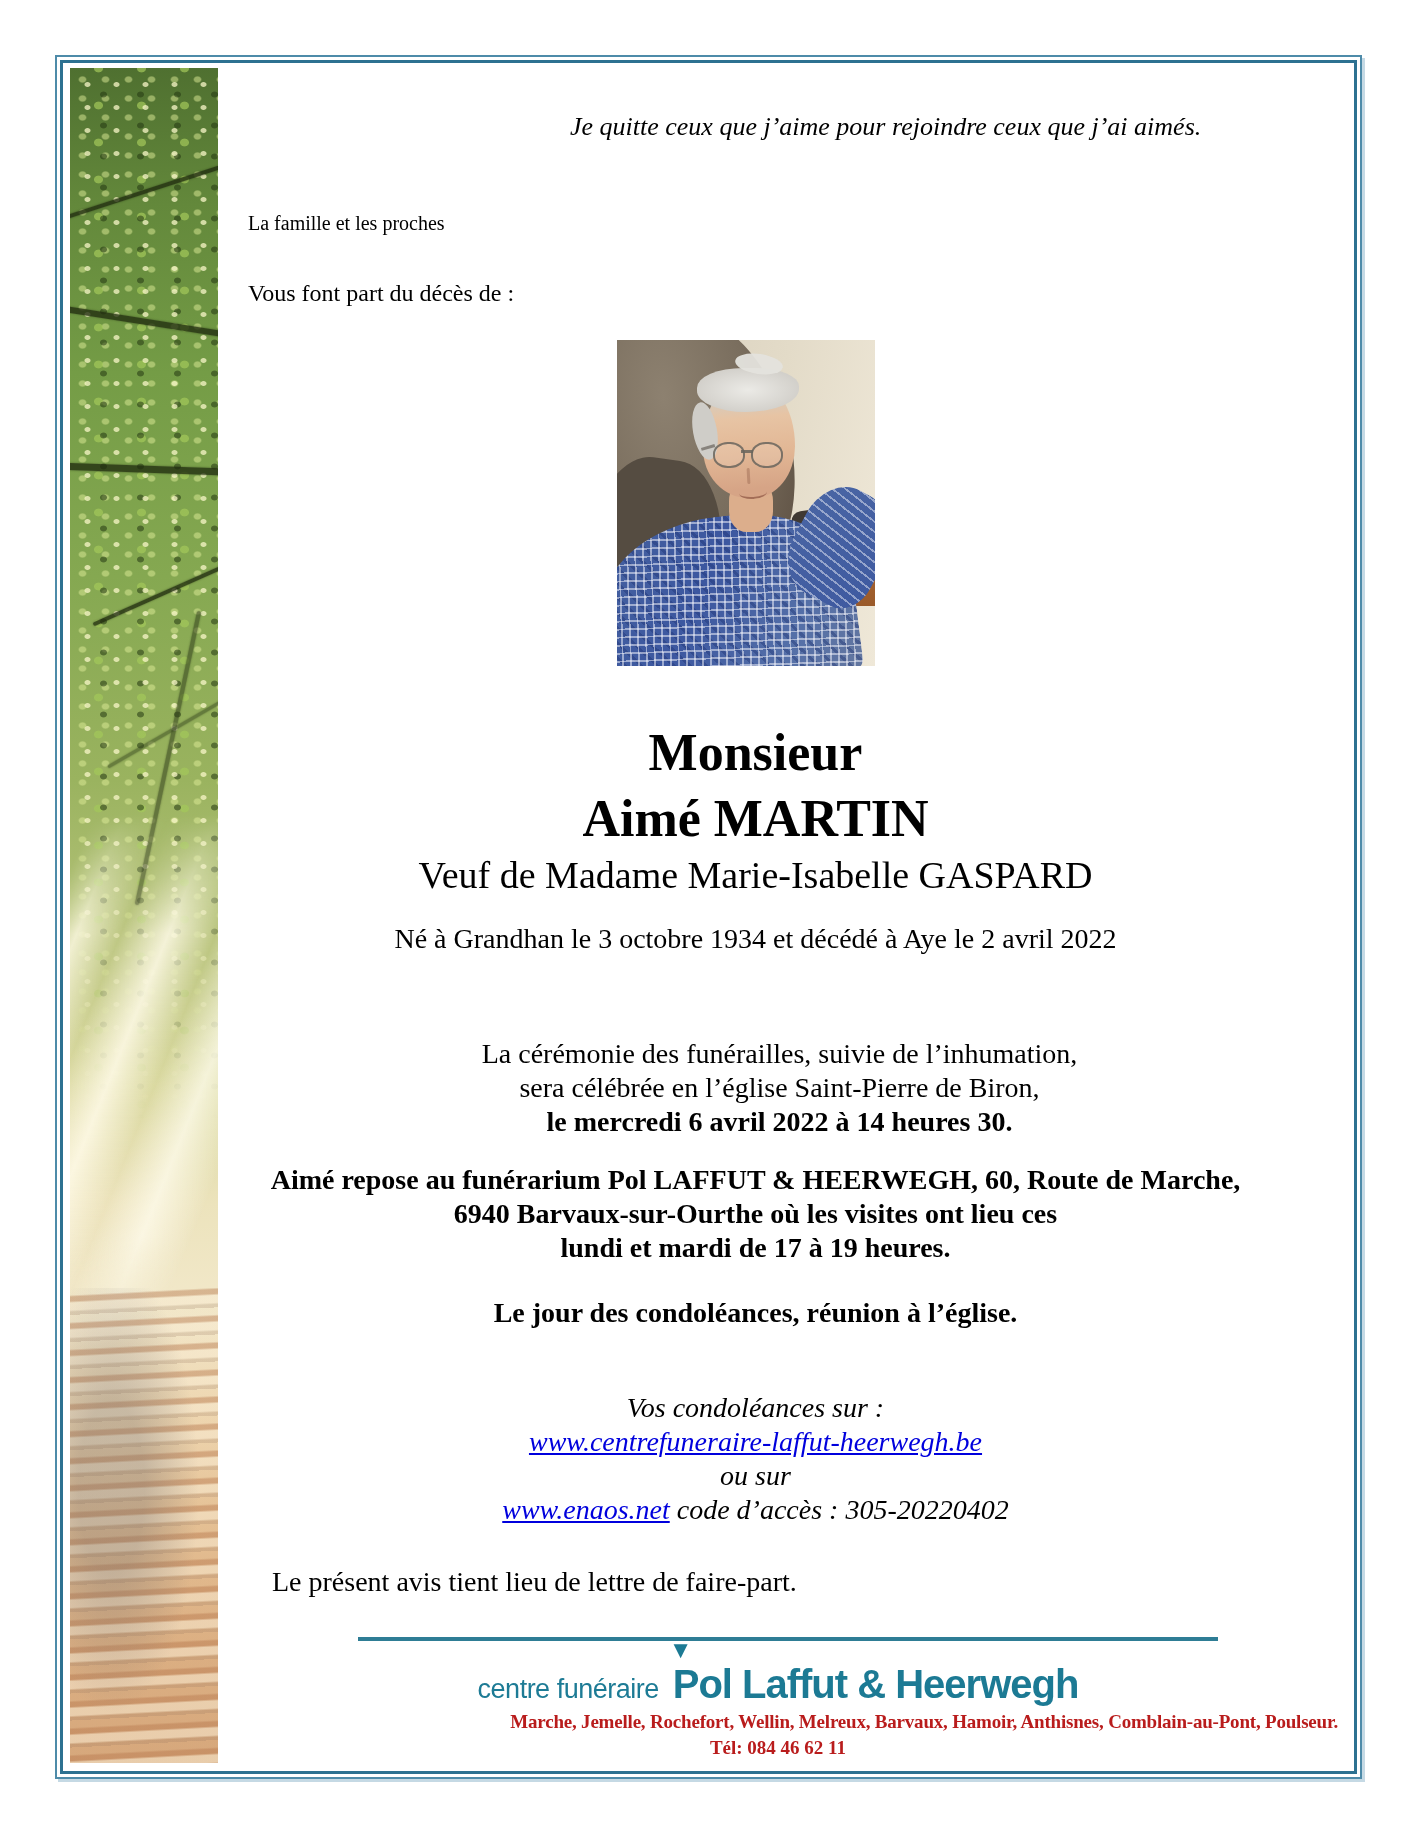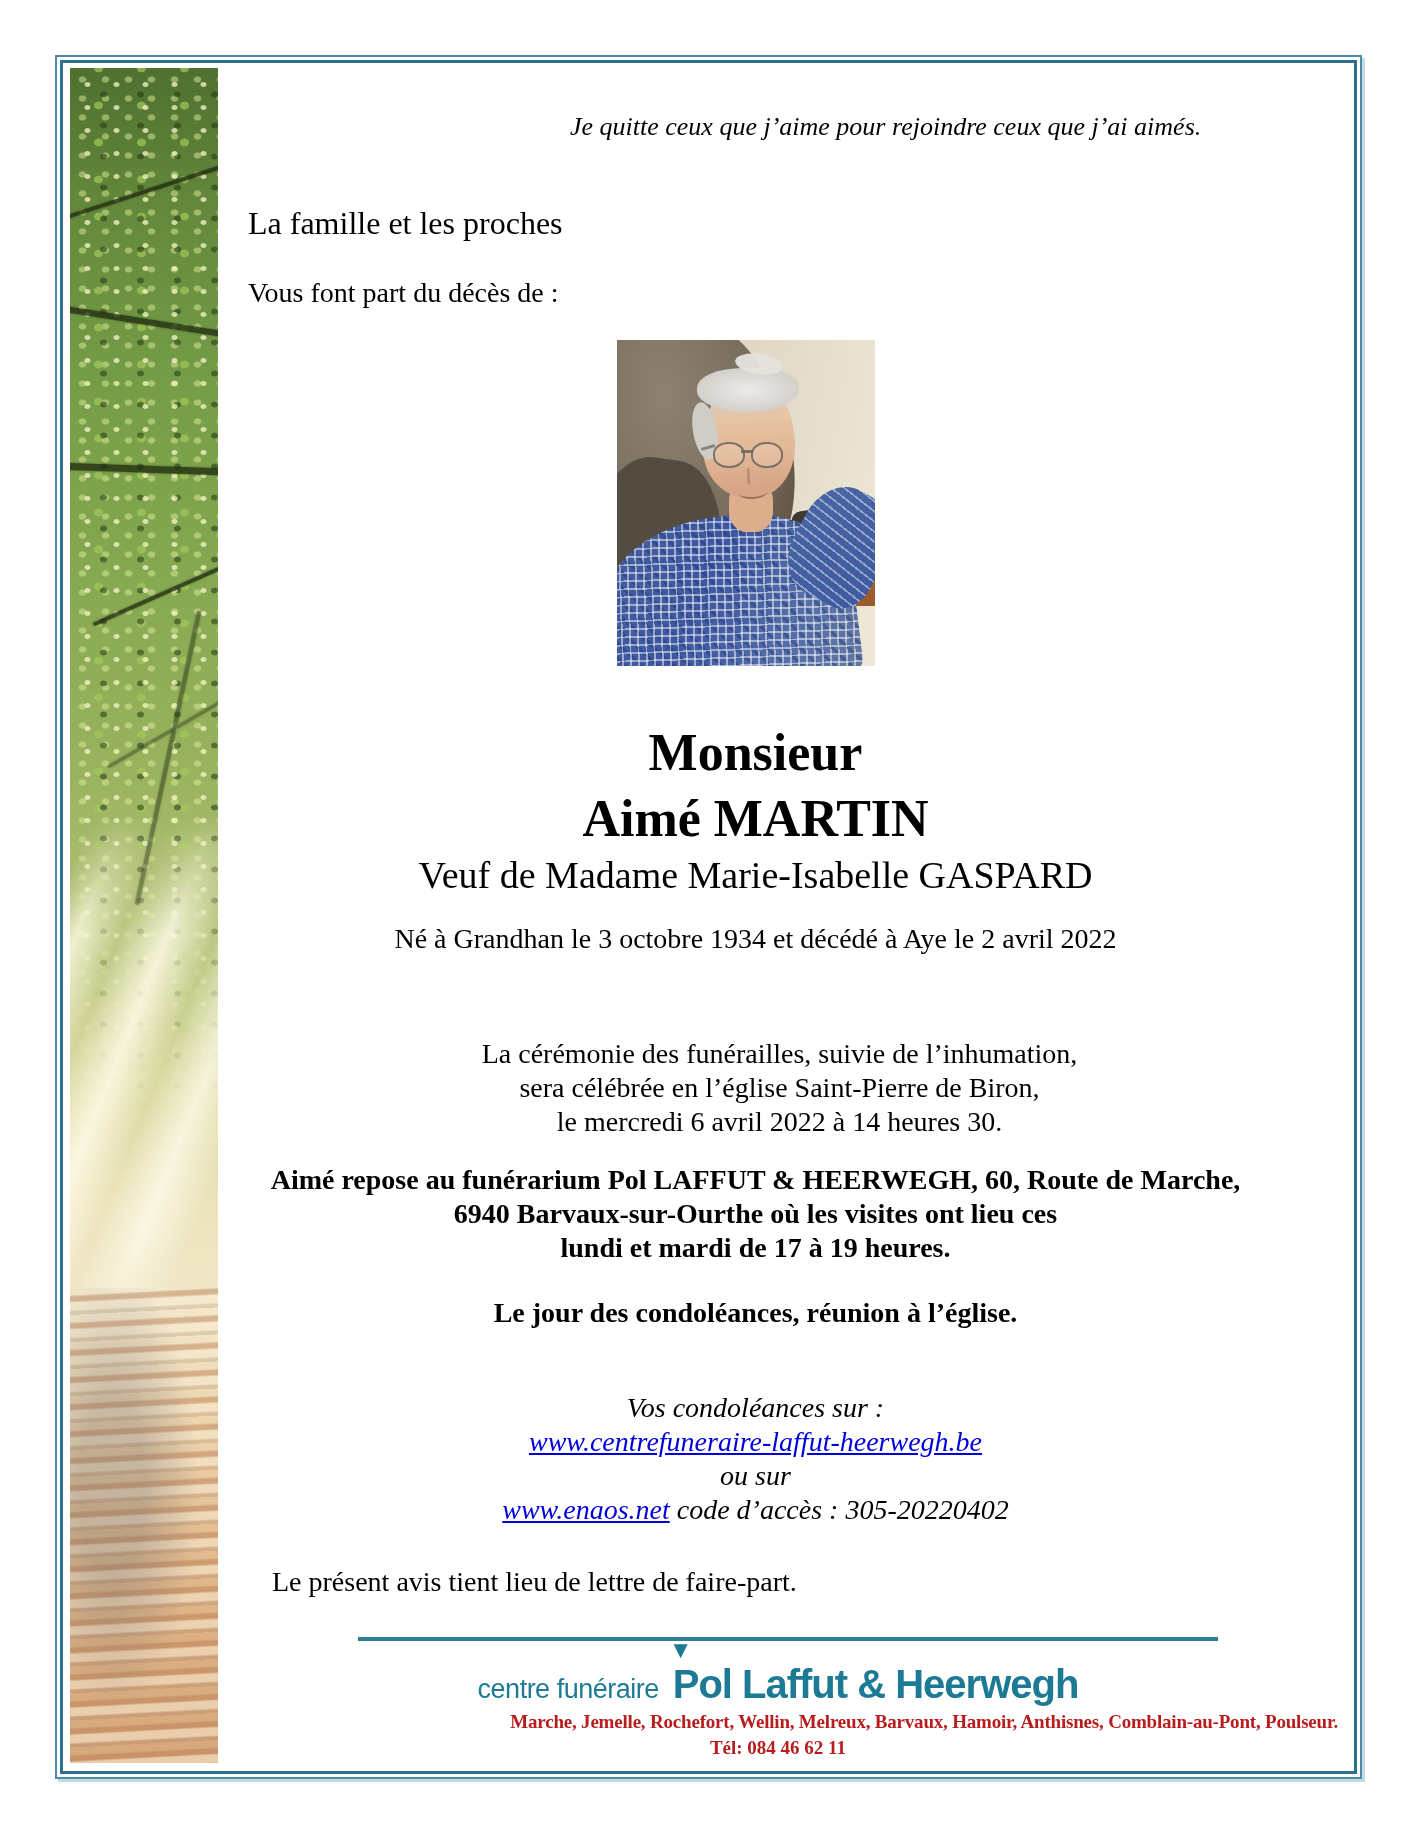--- a/index.html
+++ b/index.html
@@ -75,33 +75,33 @@
   .ph-hairL{left:76px;top:62px;width:24px;height:58px;border-radius:50%;transform:rotate(-10deg);background:#cfcdc8;}
   .lens{width:28px;height:22px;border:2.5px solid rgba(105,100,92,.85);border-radius:46%;background:rgba(255,255,255,.12);}
   .lens1{left:96px;top:102px;} .lens2{left:134px;top:102px;}
   .ph-bridge{left:124px;top:110px;width:12px;height:2.5px;background:rgba(105,100,92,.85);}
   .ph-temple{left:84px;top:106px;width:14px;height:2.5px;background:rgba(105,100,92,.7);transform:rotate(-16deg);}
   .ph-nose{left:130px;top:128px;width:3px;height:16px;background:rgba(160,110,85,.5);border-radius:2px;transform:rotate(-3deg);}
   .ph-mouth{left:122px;top:146px;width:28px;height:11px;border-bottom:2.5px solid rgba(150,95,75,.8);border-radius:0 0 50% 50%;transform:rotate(-4deg);}
 
   
   .quote{position:absolute;left:570px;top:110px;font-style:italic;font-size:26px;line-height:34px;white-space:nowrap;}
-  .intro1{position:absolute;left:248px;top:207px;font-size:32px;line-height:32px;}
-  .intro2{position:absolute;left:248px;top:277px;font-size:28px;line-height:32px;}
+  .intro1{position:absolute;left:248px;top:207px;font-size:20px;line-height:32px;}
+  .intro2{position:absolute;left:248px;top:277px;font-size:24px;line-height:32px;}
   .centered{position:absolute;left:218px;width:1075px;text-align:center;}
   .t-monsieur{top:722px;font-size:52px;line-height:62px;font-weight:bold;}
   .t-name{top:788px;font-size:52px;line-height:62px;font-weight:bold;}
   .t-veuf{top:852px;font-size:38px;line-height:46px;}
   .t-life{top:922px;font-size:28px;line-height:34px;}
   .block{font-size:28px;line-height:34px;}
   .b-cer{top:1037px;margin-left:24px;}
   .b-rep{top:1163px;font-weight:bold;}
   .b-gath{top:1296px;font-weight:bold;}
   .b-cond{top:1391px;font-style:italic;}
-  .bold{font-weight:normal;}
+  .bold{font-weight:bold;}
   a.doclink{color:#0000dd;text-decoration:underline;cursor:pointer;}
   .notice{position:absolute;left:248px;top:1566px;font-size:28px;line-height:32px;margin-left:24px;}
 
   
   .rule{position:absolute;left:358px;top:1637px;width:860px;height:4px;background:#2e7d95;}
   .brand-row{position:absolute;left:218px;top:1660px;width:1120px;display:flex;justify-content:center;
              align-items:baseline;gap:14px;font-family:"Liberation Sans", sans-serif;}
   .brand-prefix{font-size:27px;letter-spacing:-0.5px;color:#1d7b95;}
   .brand-name{position:relative;font-size:40px;font-weight:bold;letter-spacing:-1px;color:#1c7a94;line-height:48px;}
   .brand-triangle{position:absolute;left:-4px;top:-22px;font-size:24px;color:#1c7a94;line-height:24px;}

